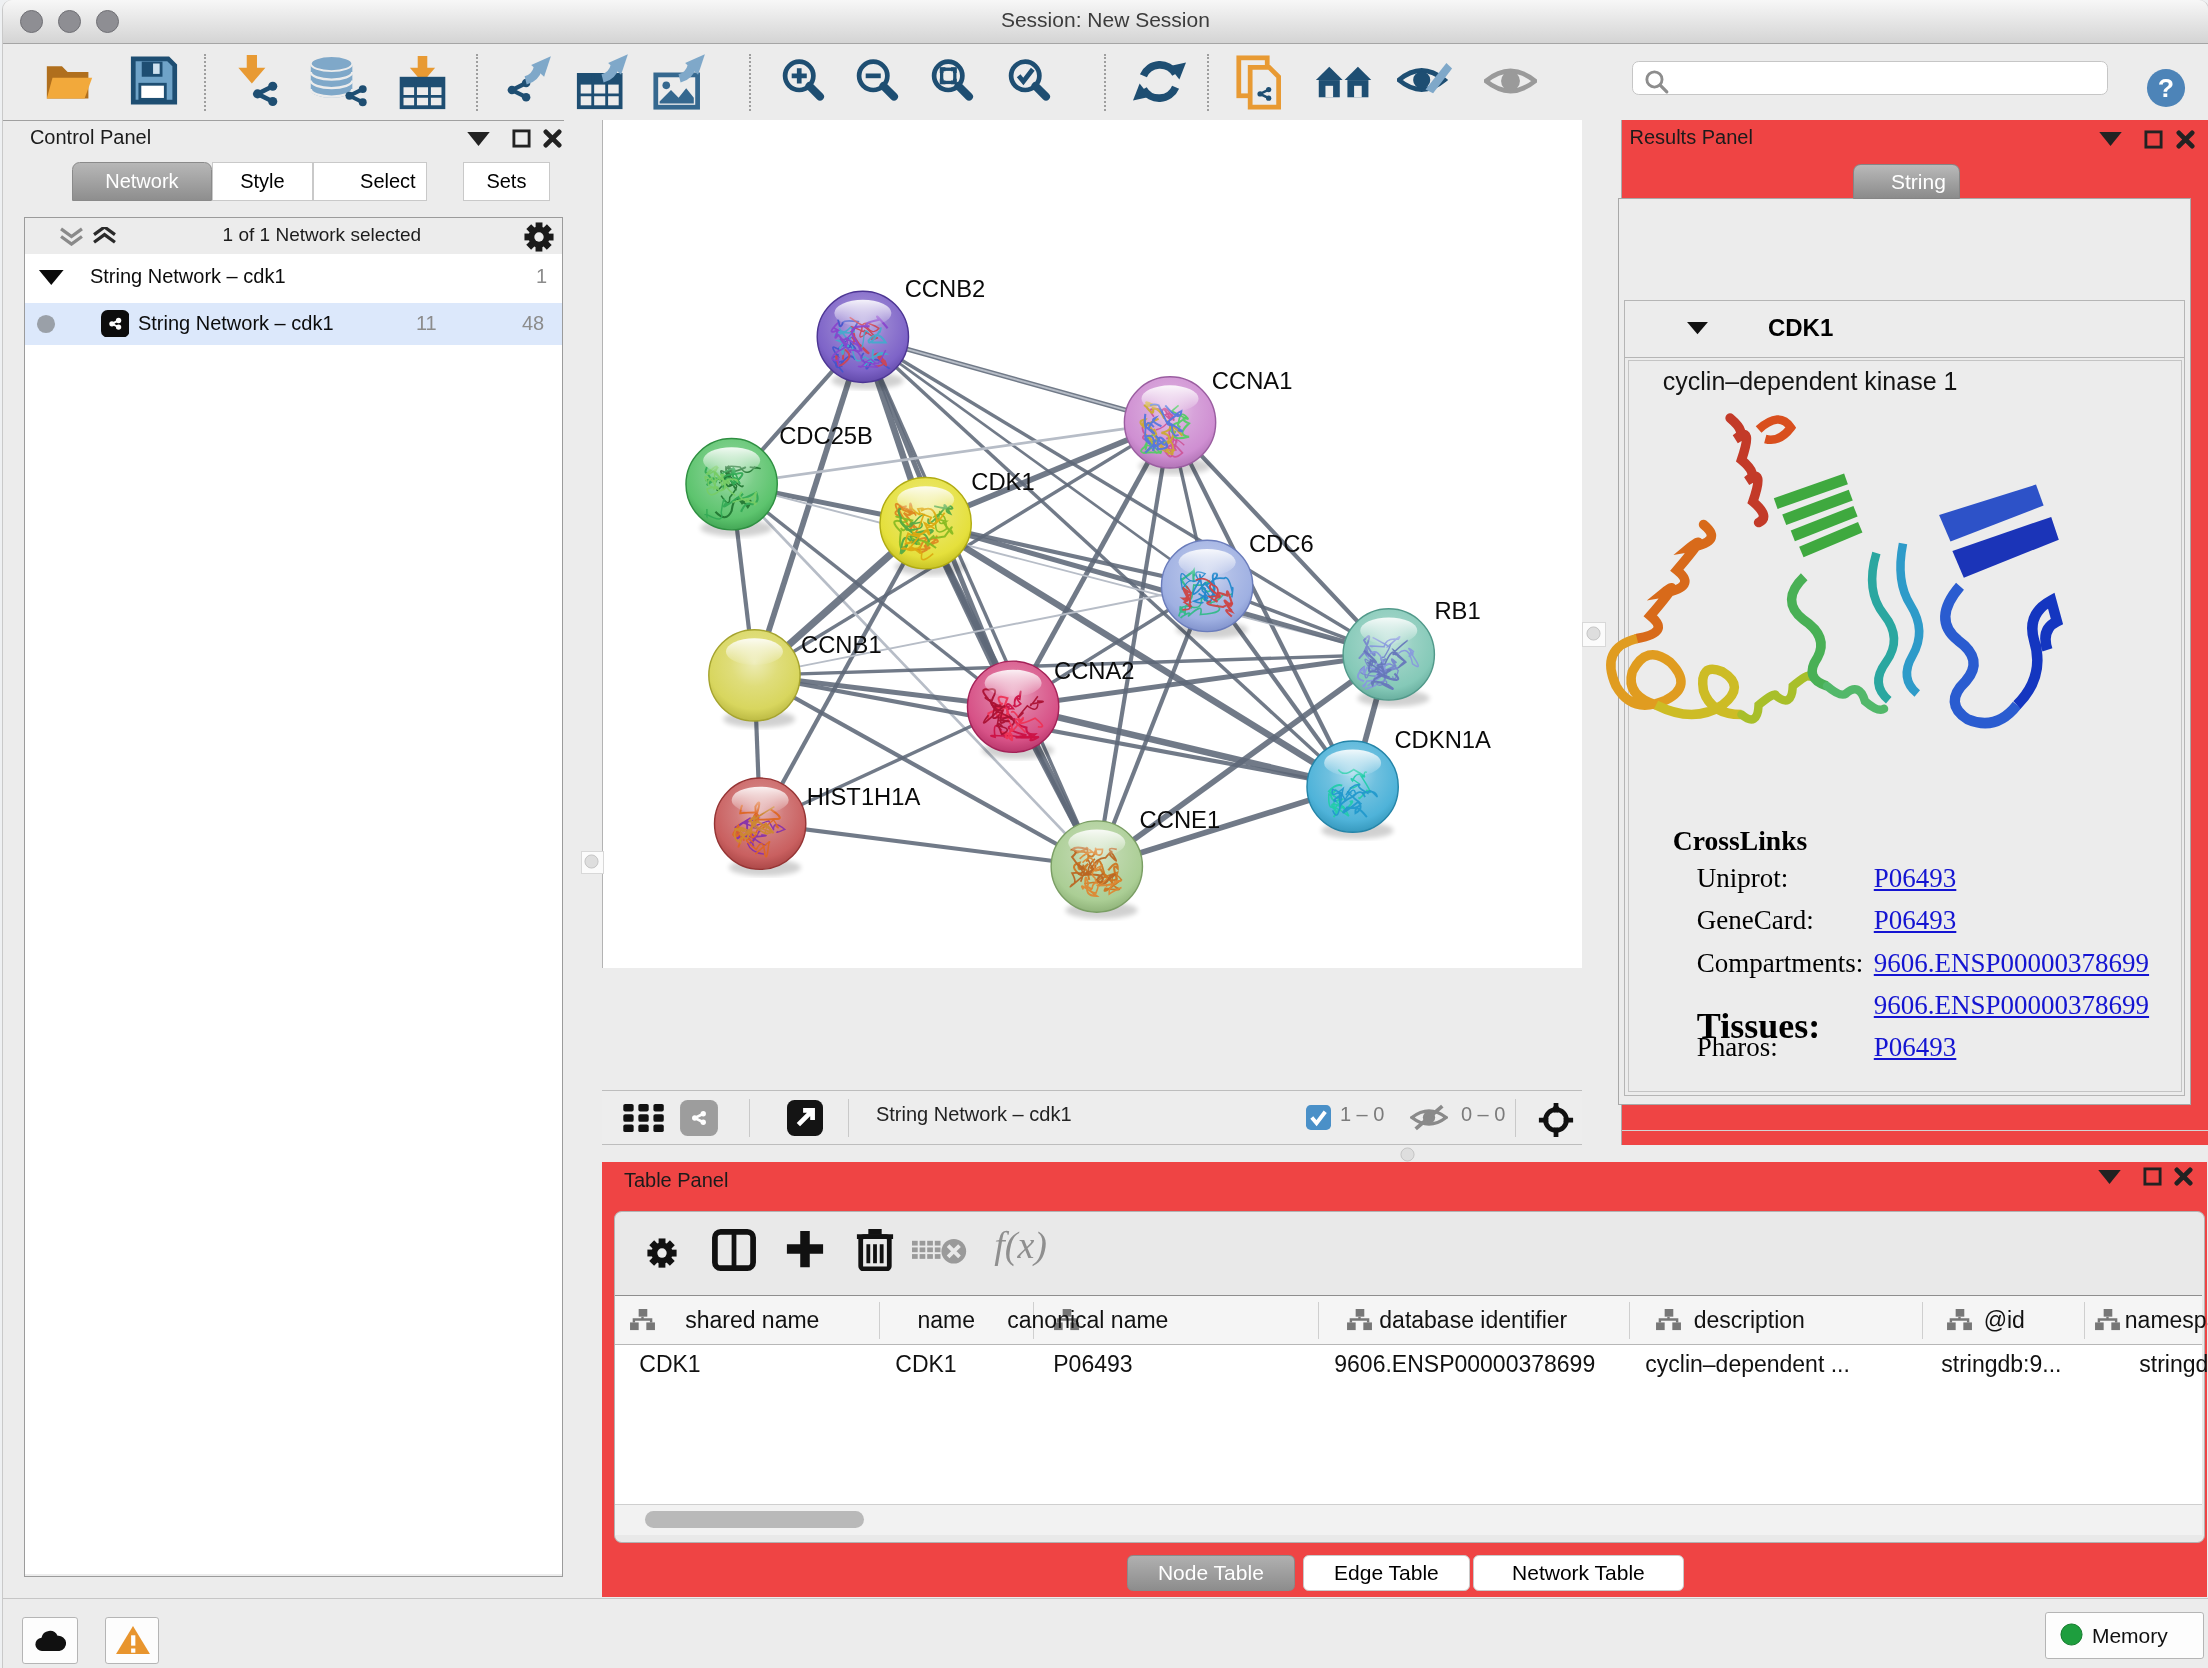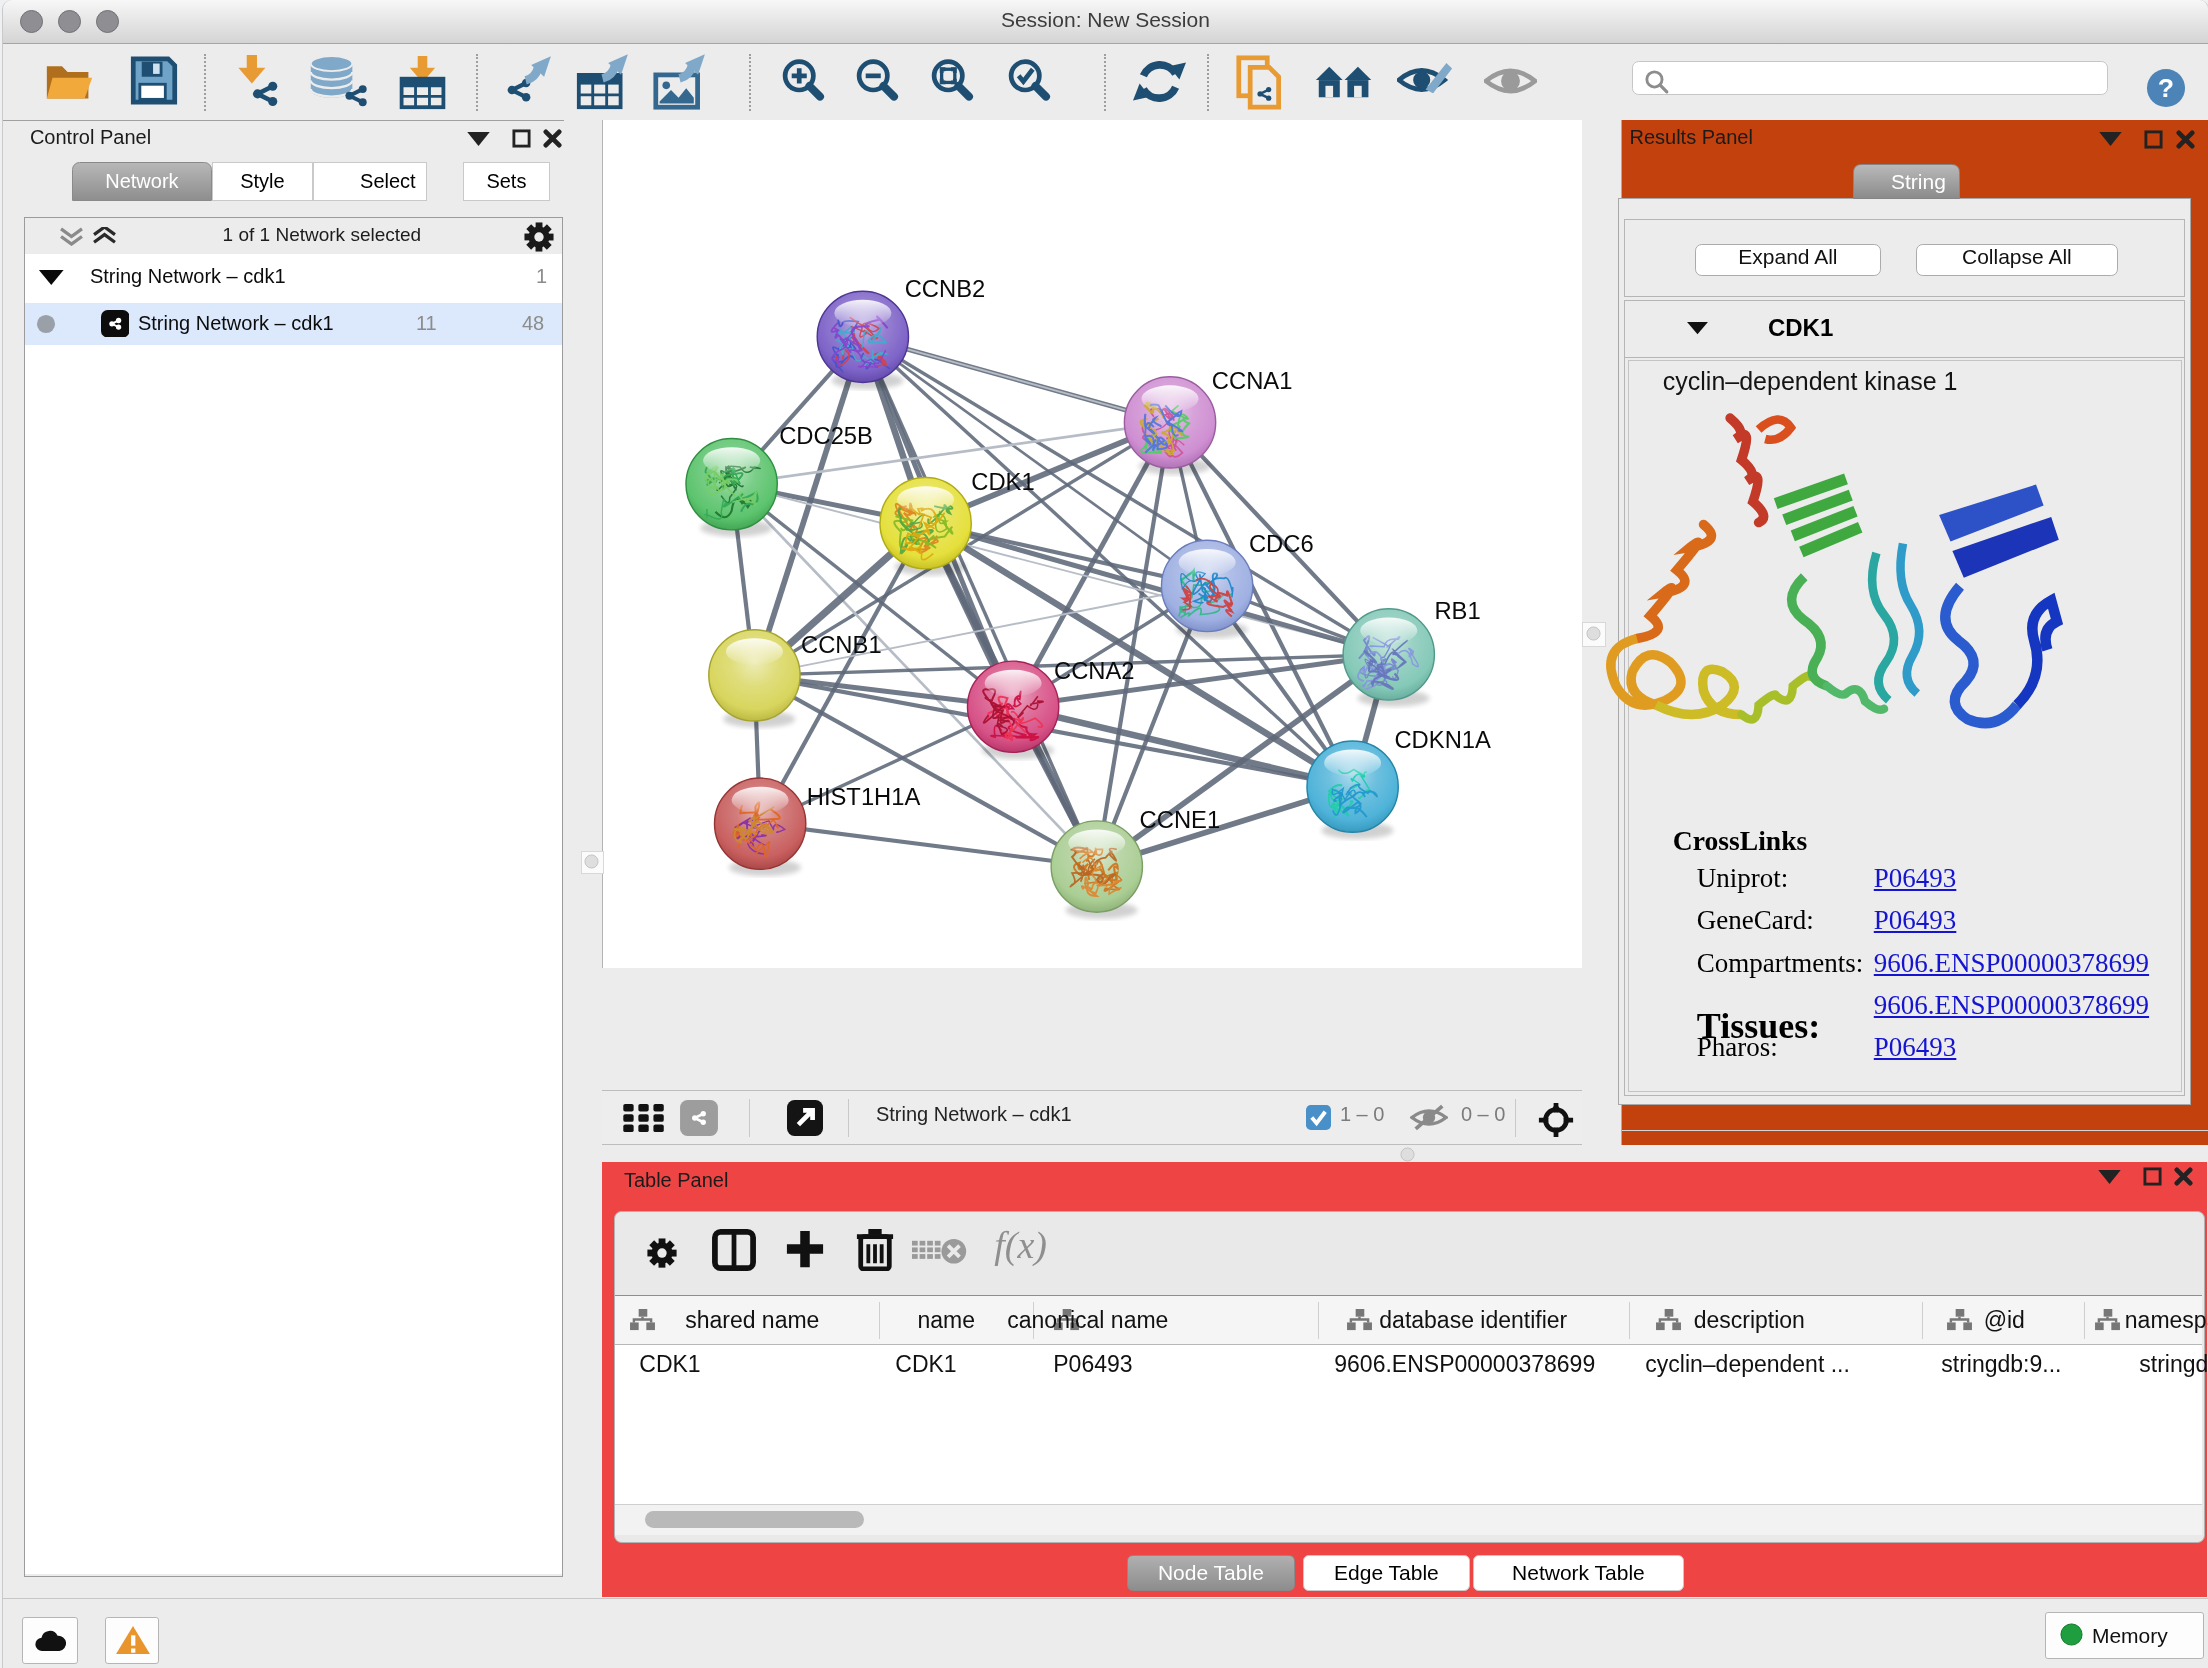--- a/index.html
+++ b/index.html
@@ -18,21 +18,21 @@
 .ptab.sel{background:linear-gradient(#b7b7b7,#8e8e8e);color:#fff;border:1px solid #8a8a8a;border-radius:7.6px 7.6px 0 0;}
 #cp-box{position:absolute;left:21px;top:217px;width:539px;height:1360px;border:1.9px solid #9b9b9b;background:#ececec;box-sizing:border-box;}
 #cp-bar{position:absolute;left:0;top:0;width:100%;height:36px;border-bottom:1.9px solid #8f8f8f;}
 #cp-list{position:absolute;left:0;top:36px;width:100%;height:1320px;background:#fff;}
 .cprow1{position:absolute;left:0;top:0;width:100%;height:49px;}
 .cprow2{position:absolute;left:0;top:49px;width:100%;height:42px;background:#dce8fb;}
 
 #netview{position:absolute;left:599px;top:120px;width:980px;height:848px;background:#fff;border-left:1px solid #b3b3b3;}
 #nettb{position:absolute;left:599px;top:1090px;width:980px;height:55px;background:#ededed;border-top:1.9px solid #bdbdbd;border-bottom:1px solid #bdbdbd;box-sizing:border-box;}
 
-#rp{position:absolute;left:1618px;top:120px;width:587px;height:1025px;background:#c2410c;border-left:1px solid #ababab;}
+#rp{position:absolute;left:1618px;top:120px;width:587px;height:1025px;background:#ef4444;border-left:1px solid #ababab;}
 #rp-title{position:absolute;left:7.6px;top:5.7px;font-size:20px;color:#1b1b1b;}
 #stringtab{position:absolute;left:231px;top:44px;width:107px;height:35px;background:linear-gradient(#b9b9b9,#8b8b8b);border:1px solid #858585;border-radius:7.6px 7.6px 0 0;color:#fff;font-size:21px;text-align:center;line-height:34px;box-sizing:border-box;padding-left:24px;}
 #rp-outer{position:absolute;left:-3.8px;top:78px;width:571px;height:905px;border:1px solid #a8a8a8;background:#ececec;}
 #rp-box1{position:absolute;left:4.8px;top:20px;width:559px;height:76px;border:1px solid #b5b5b5;}
 .rpbtn{position:absolute;top:24px;height:32px;background:#fff;border:1px solid #ababab;border-radius:6.7px;font-size:21px;text-align:center;color:#111;box-sizing:border-box;}
 #rp-box2{position:absolute;left:4.8px;top:101px;width:559px;height:794px;border:1px solid #b5b5b5;}
 #rp-hdr{position:absolute;left:0;top:0;width:100%;height:56px;border-bottom:1px solid #b5b5b5;}
 #rp-content{position:absolute;left:2.9px;top:59px;width:552px;height:730px;border:1px solid #c4c4c4;}
 .serif{font-family:"Liberation Serif",serif;}
 .link{color:#1414d2;text-decoration:underline;}
@@ -701,24 +701,20 @@
     <svg class="abs" style="left:477px;top:12.4px;" width="23" height="15" viewBox="0 0 24 16">
         <polygon points="0,0 24,0 12,15" fill="#222"></polygon>
       </svg>
       <svg class="abs" style="left:522px;top:9.5px;" width="19" height="19" viewBox="0 0 20 20">
         <rect x="2" y="2" width="16" height="16" fill="none" stroke="#222" stroke-width="3"></rect>
       </svg>
       <svg class="abs" style="left:554px;top:9.5px;" width="19" height="19" viewBox="0 0 20 20">
         <path d="M3 3 L17 17 M17 3 L3 17" stroke="#222" stroke-width="5" stroke-linecap="round"></path>
       </svg>
     <div id="rp-outer">
-      <div id="rp-box1">
-        <div class="rpbtn" style="left:70px;width:186px;">Expand All</div>
-        <div class="rpbtn" style="left:291px;width:202px;">Collapse All</div>
-      </div>
       <div id="rp-box2">
         <div id="rp-hdr">
           <svg class="abs" style="left:62px;top:21px;" width="21" height="13.3" viewBox="0 0 22 14">
               <polygon points="0,0 22,0 11,13" fill="#111"></polygon>
             </svg>
           <div class="abs" style="left:143px;top:13.3px;font-size:24px;font-weight:bold;color:#000;">CDK1</div>
         </div>
         <div id="rp-content">
           <div class="abs" style="left:34px;top:5.7px;font-size:25px;color:#141414;">cyclin–dependent kinase 1</div>
           <svg class="abs" style="left:-40px;top:40px;" width="495" height="380" viewBox="0 0 520 400">

